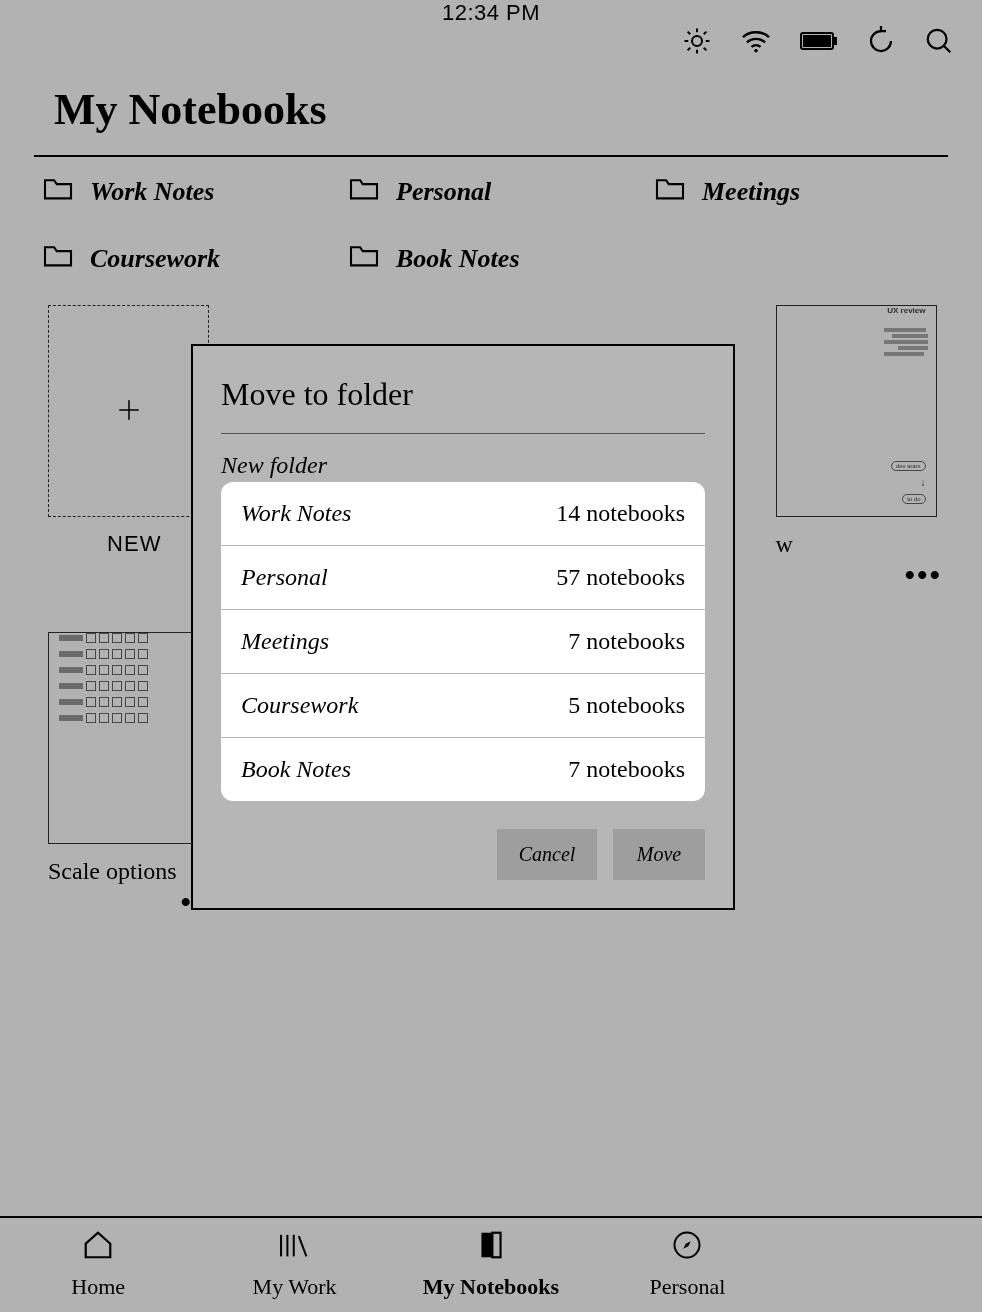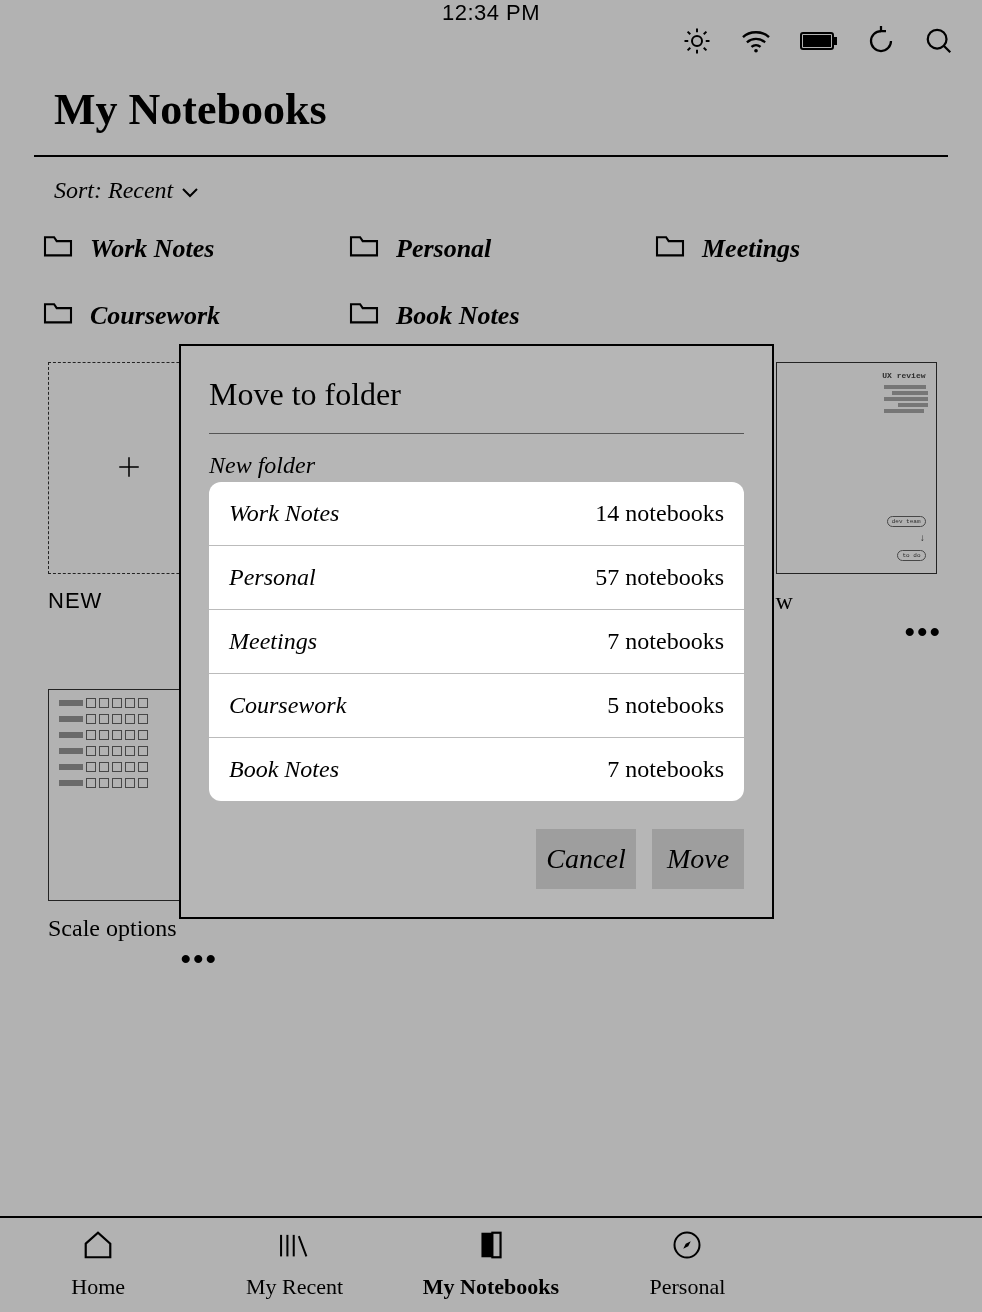--- a/index.html
+++ b/index.html
@@ -56,45 +56,45 @@
 
   .notebooks {
     display: flex; gap: 70px;
     padding-left: 14px;
   }
   .nb { width: 176px; }
   .nb-card {
     width: 161px; height: 212px; border: 1px solid #333;
     background: #fff;
     position: relative;
-    padding: 8px 10px;
-    font-family: Liberation Mono, monospace;
+    padding: 0 10px;
+    font-family: Liberation Sans, sans-serif;
     font-size: 8px; color: #444;
     overflow: hidden;
   }
   .nb-new .nb-card { border: 1px dashed #333; display:flex; align-items:center; justify-content:center; }
-  .nb-label { margin-top: 14px; font-size: 22px; font-family: -apple-system, Helvetica, Arial, sans-serif; letter-spacing: 1px; }
+  .nb-label { margin-top: 14px; font-size: 22px; font-family: -apple-system, Helvetica, Arial, sans-serif; letter-spacing: 1px; text-align: center; }
   .nb-label-serif { margin-top: 14px; font-size: 24px; }
   .nb-dots { text-align: right; font-size: 30px; letter-spacing: 2px; font-weight: 700; padding-right: 6px; }
 
   
   .tabbar {
     position: absolute; left: 0; right: 0; bottom: 0;
     height: 96px; border-top: 2px solid #000;
     display: grid; grid-template-columns: repeat(5,1fr);
     background: #fff;
   }
   .tab { display:flex; flex-direction:column; align-items:center; justify-content:center; gap:8px; font-size:22px; }
   .tab.active { font-weight: 700; }
 
   
   .dialog {
     position: absolute; z-index: 10;
-    left: 179px; top: 344px;
-    width: 595px;
+    left: 191px; top: 344px;
+    width: 544px;
     border: 2px solid #000;
     background: #b6b6b6; 
     padding: 30px 28px 28px;
   }
   .dialog-title { font-size: 32px; }
   .dialog-rule { border:0; border-top:1px solid #555; margin: 20px 0 18px; }
   .dialog-newfolder { font-size: 24px; font-style: italic; margin-bottom: 3px; }
   .folder-list {
     background: #fff; border-radius: 12px;
     overflow: hidden;
@@ -104,21 +104,21 @@
     padding: 18px 20px;
     border-bottom: 1px solid #bbb;
     font-size: 24px;
   }
   .folder-row:last-child { border-bottom: none; }
   .folder-row .fname { font-style: italic; }
   .dialog-buttons { display:flex; justify-content:flex-end; gap:16px; margin-top:28px; }
   .dlg-btn {
     background: #9e9e9e; border: none;
     padding: 14px 0; width: 100px;
-    font-family: Georgia, serif; font-size: 28px; font-style: italic;
+    font-family: Georgia, serif; font-size: 20px; font-style: italic;
     cursor: pointer;
   }
   .dlg-btn.primary { width: 92px; }
 
   
   .thumb-title { font-weight:700; margin-bottom:4px; }
   .thumb-rows { display:flex; flex-direction:column; gap:6px; }
   .thumb-row { display:flex; gap:3px; align-items:center;}
   .thumb-row .lbl { width:24px; height:6px; background:#999;}
   .sq { width:10px; height:10px; border:1px solid #666; }
@@ -169,28 +169,20 @@
         <circle cx="10.5" cy="10.5" r="7.5"></circle>
           <line x1="21" y1="21" x2="16" y2="16"></line>
       </svg>
     </span>
   </div>
 </div>
 
 <div class="page">
   <h1 class="page-title">My Notebooks</h1>
   <hr class="rule">
-  <div class="sort-row">
-    <span>Sort: Recent</span>
-    <span class="sort-caret">
-      <svg width="18" height="12" viewBox="0 0 18 12" fill="none" stroke="#000" stroke-width="2">
-          <polyline points="2,3 9,10 16,3"></polyline>
-        </svg>
-    </span>
-  </div>
 
   <div class="folder-grid">
     <div class="folder-chip">
       <span><svg width="32" height="26" viewBox="0 0 24 20" fill="none" stroke="#000" stroke-width="1.6">
             <path d="M2 4h7l2 3h11v11H2z"></path>
           </svg></span>
       <span>Work Notes</span>
     </div>
     <div class="folder-chip">
       <span><svg width="32" height="26" viewBox="0 0 24 20" fill="none" stroke="#000" stroke-width="1.6">
@@ -362,21 +354,21 @@
   </div>
   <div class="tab">
     <span>
       <svg width="38" height="30" viewBox="0 0 30 22" fill="none" stroke="#000" stroke-width="1.6">
         <line x1="4" y1="3" x2="4" y2="20"></line>
           <line x1="9" y1="3" x2="9" y2="20"></line>
           <line x1="14" y1="3" x2="14" y2="20"></line>
         <line x1="18" y1="4" x2="24" y2="20"></line>
       </svg>
     </span>
-    <span>My Recent</span>
+    <span>My Work</span>
   </div>
   <div class="tab active">
     <span>
       <svg width="34" height="30" viewBox="0 0 24 22">
           <rect x="5" y="2" width="8" height="18" fill="#000"></rect>
           <rect x="13" y="2" width="6" height="18" fill="none" stroke="#000" stroke-width="1.6"></rect>
         </svg>
     </span>
     <span>My Notebooks</span>
   </div>

